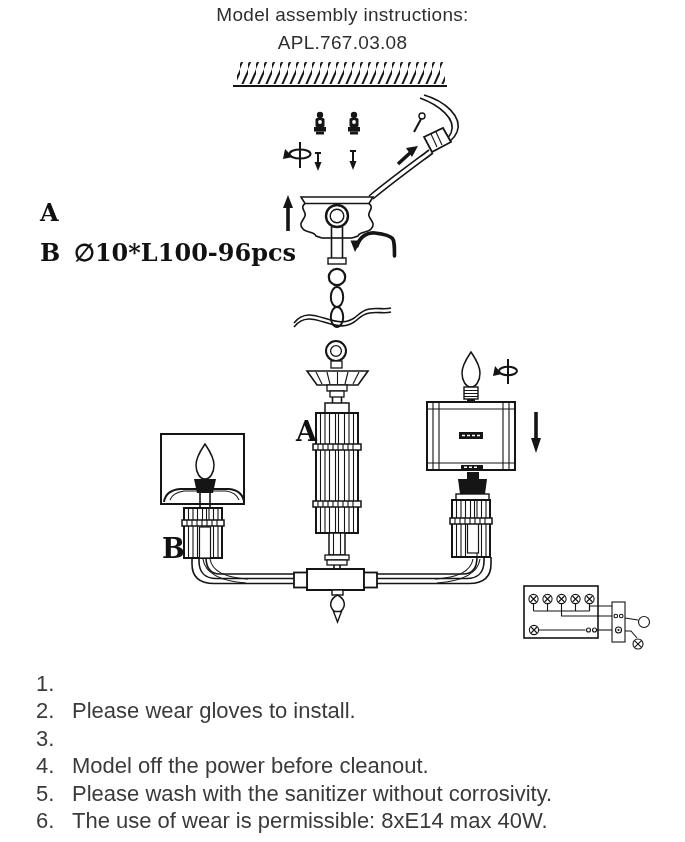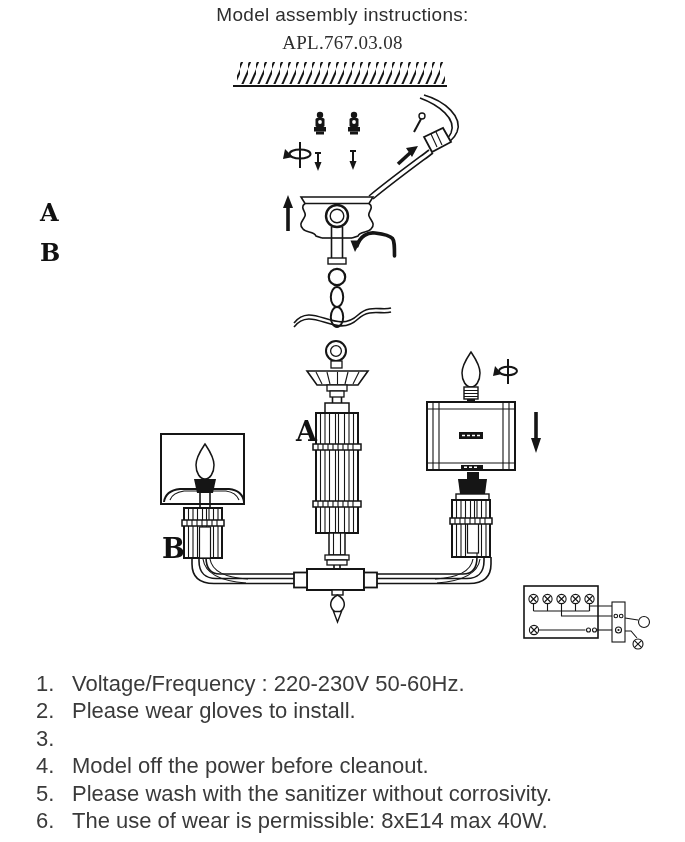--- a/index.html
+++ b/index.html
@@ -1,21 +1,21 @@
 <!DOCTYPE html>
 <html><head>
 <meta charset="utf-8">
 <style>
   html,body{margin:0;padding:0;background:#ffffff;}
   .page{position:relative;width:685px;height:842px;background:#fff;overflow:hidden;
         font-family:"Liberation Sans",sans-serif;}
   .title{position:absolute;left:0;width:100%;text-align:center;color:#2e2e2e;
          font-size:19px;letter-spacing:.3px;}
   .title1{top:4px;}
-  .title2{top:32px;font-family:Liberation Serif, serif;}
+  .title2{top:32px;}
   .specs{position:absolute;left:40px;top:198px;color:#111;
          font-family:"DejaVu Serif",serif;font-weight:700;font-size:24px;}
   .spec-row{height:40px;display:flex;align-items:flex-start;}
   .spec-letter{display:inline-block;width:34px;}
   .diag-label{position:absolute;color:#111;font-family:"DejaVu Serif",serif;
               font-weight:700;font-size:27px;}
   .label-a{left:296px;top:416px;}
   .label-b{left:162px;top:533px;}
   .notes{position:absolute;left:36px;top:670px;color:#3a3a3a;font-size:22px;}
   .note-row{display:flex;line-height:27.4px;}
@@ -273,30 +273,30 @@
 
   <div class="title title1">Model assembly instructions:</div>
   <div class="title title2">APL.767.03.08</div>
 
   <div class="specs">
     <div class="spec-row">
       <span class="spec-letter">A</span>
     </div>
     <div class="spec-row">
       <span class="spec-letter">B</span>
+      <span>∅10*L100-96pcs</span>
     </div>
   </div>
 
   <div class="diag-label label-a">A</div>
   <div class="diag-label label-b">B</div>
 
   <div class="notes">
     <div class="note-row">
       <span class="note-num">1.</span>
-      <span>Voltage/Frequency : 220-230V 50-60Hz.</span>
     </div>
     <div class="note-row">
       <span class="note-num">2.</span>
       <span>Please wear gloves to install.</span>
     </div>
     <div class="note-row">
       <span class="note-num">3.</span>
     </div>
     <div class="note-row">
       <span class="note-num">4.</span>

